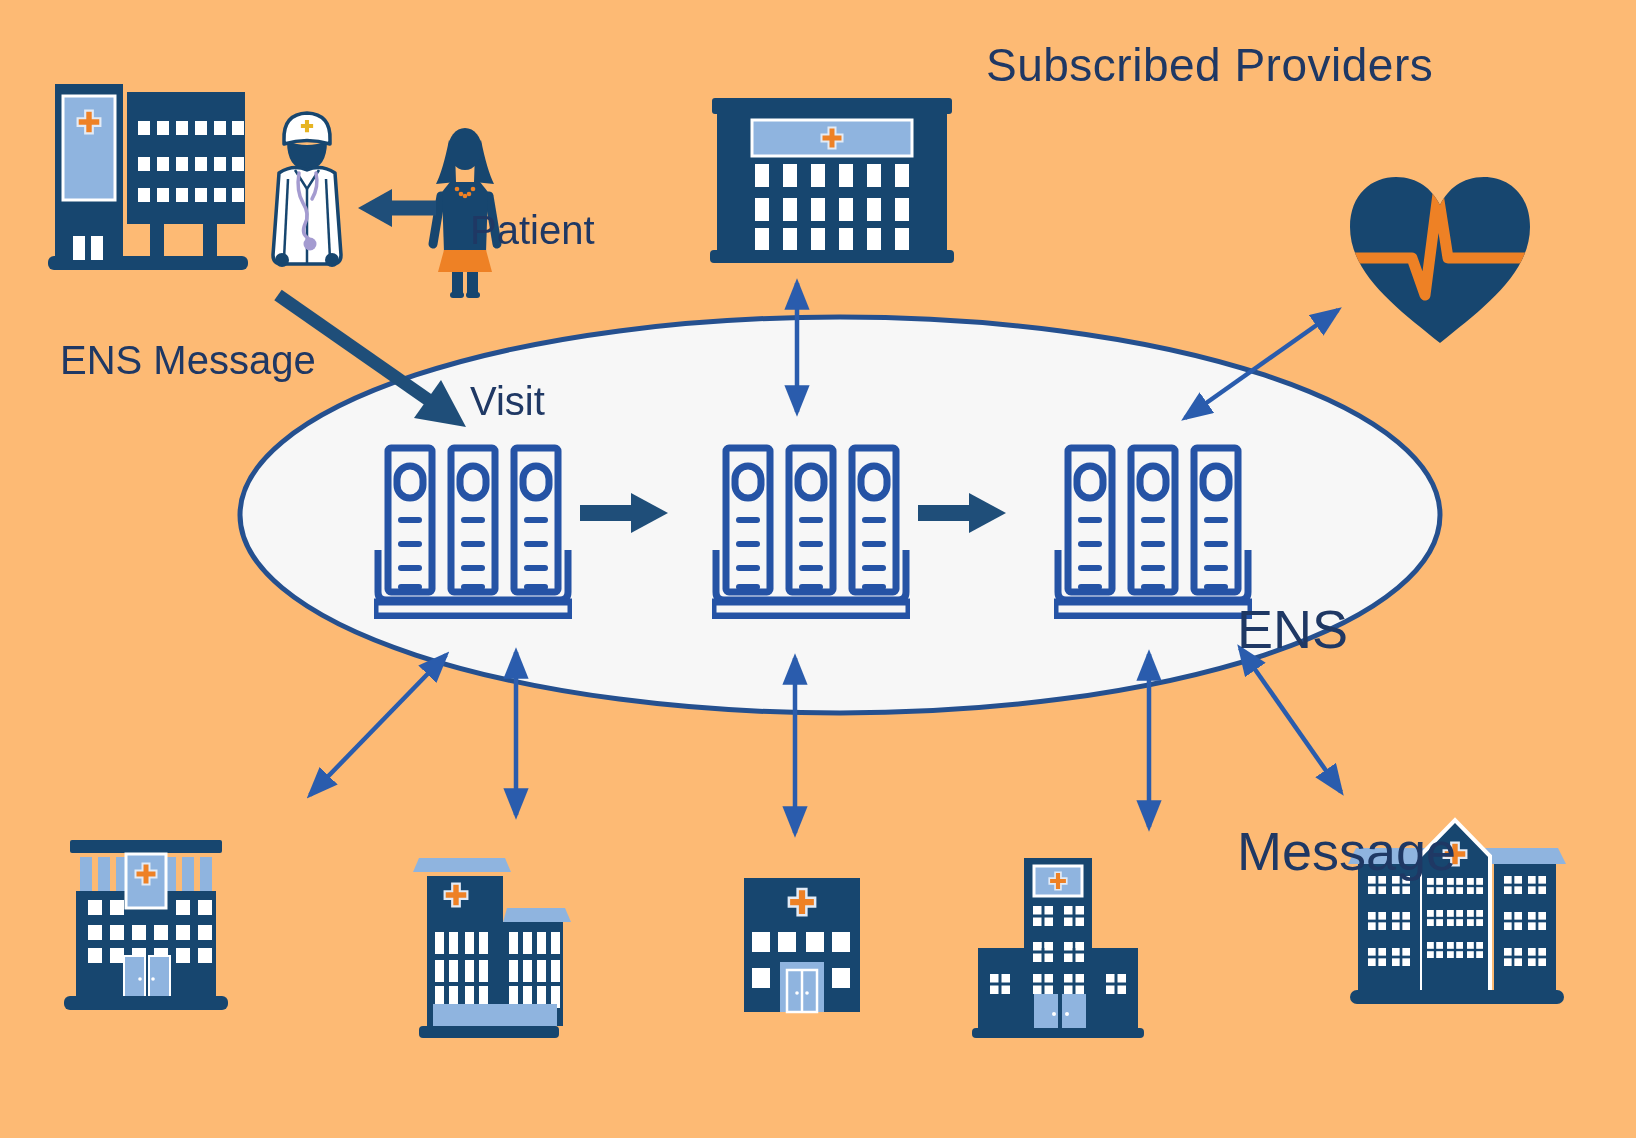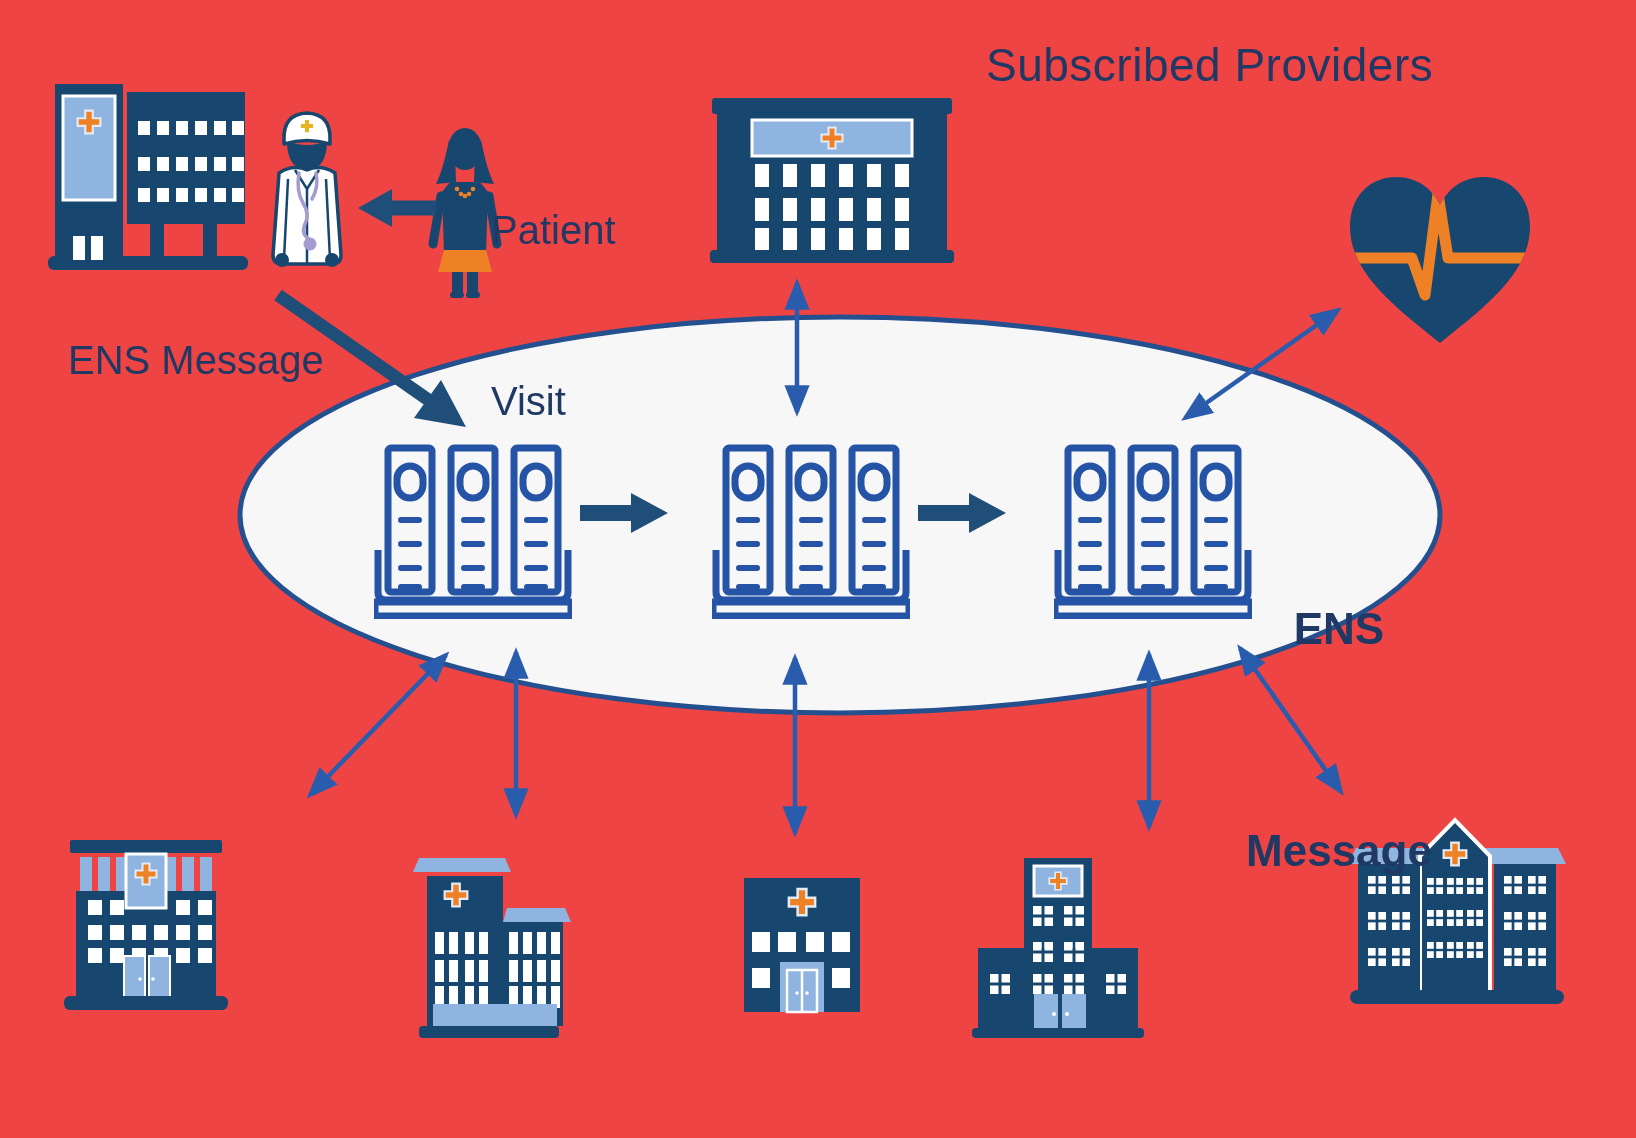--- a/index.html
+++ b/index.html
@@ -1,23 +1,23 @@
 <!DOCTYPE html>
 <html style="--c-navy: #17466F; --c-text-navy: #1F3864; --c-light-blue: #8FB4DF; --c-orange: #EE8125; --c-gold: #E6B422; --c-lavender: #A49BD0; --c-rack-blue: #2553A5; --c-arrow-blue: #2A5CAD; --c-thick-arrow-blue: #1F4E79; --c-ellipse-fill: #F7F7F7; --c-ellipse-stroke: #25508F;"><head>
 <meta charset="utf-8">
 <style>
   html,body{margin:0;padding:0;background:#fff;}
-  .canvas{position:relative;width:1636px;height:1138px;background:#ef4444;overflow:hidden;
+  .canvas{position:relative;width:1636px;height:1138px;background:#fdba74;overflow:hidden;
           font-family:"Liberation Sans",sans-serif;}
   .canvas > svg{position:absolute;left:0;top:0;}
   .lbl{position:absolute;color:var(--c-text-navy,#1F3864);white-space:pre;}
   #title{left:986px;top:38px;font-size:46px;letter-spacing:.5px;}
-  #patient-visit{left:470px;top:88px;font-size:40px;line-height:57px;margin-left:21px;}
-  #ens-message{left:68px;top:338px;font-size:40px;}
-  #ens-systems{left:1237px;top:444px;width:204px;font-size:44px;line-height:74px;text-align:center;font-weight:bold;}
+  #patient-visit{left:470px;top:88px;font-size:40px;line-height:57px;}
+  #ens-message{left:60px;top:338px;font-size:40px;}
+  #ens-systems{left:1237px;top:444px;width:204px;font-size:54px;line-height:74px;}
 
   
   .f-navy{fill:var(--c-navy,#17466F);}
   .f-lb{fill:var(--c-light-blue,#8FB4DF);}
   .f-wh{fill:#ffffff;}
   .f-or{fill:var(--c-orange,#EE8125);}
   .panel{fill:var(--c-light-blue,#8FB4DF);stroke:#ffffff;stroke-width:3;}
   .cross{fill:var(--c-orange,#EE8125);stroke:#E3EBF6;stroke-width:2;}
   .cross-gold{fill:var(--c-gold,#E6B422);}
   .rk{fill:none;stroke:var(--c-rack-blue,#2553A5);stroke-width:7;stroke-linejoin:round;}

